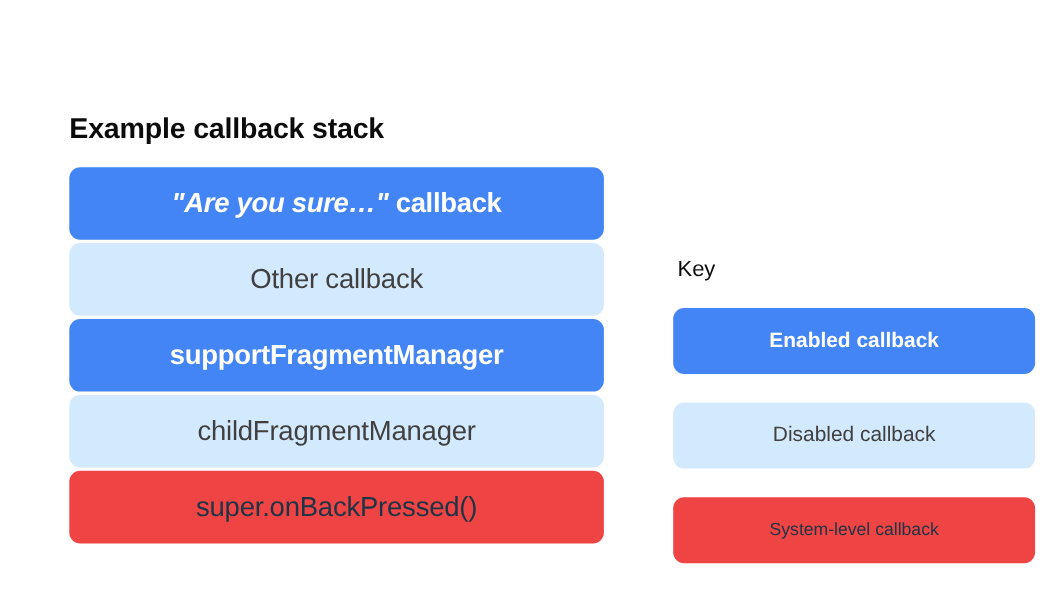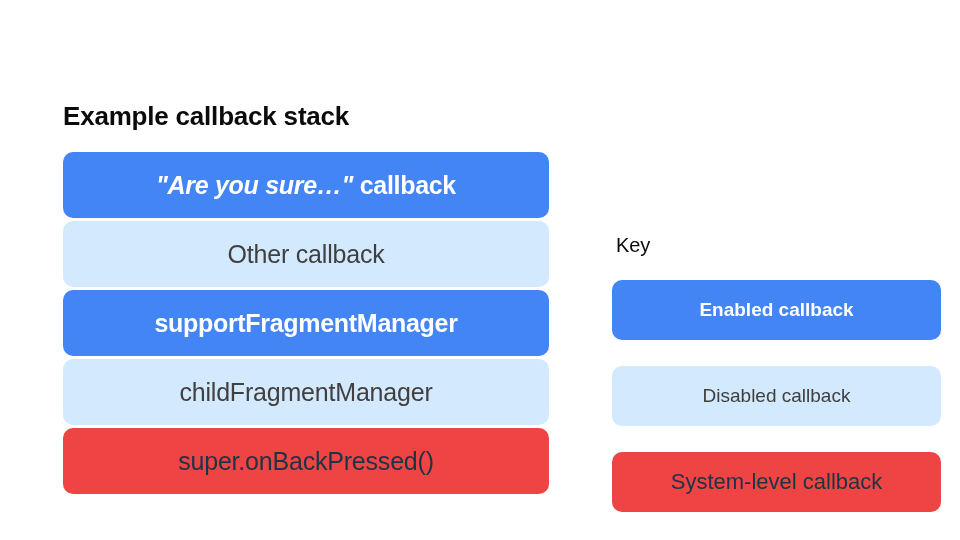--- a/index.html
+++ b/index.html
@@ -98,21 +98,21 @@
     align-items: center;
     justify-content: center;
     margin-bottom: 26px;
     box-sizing: border-box;
     text-align: center;
     white-space: nowrap;
   }
 
   .key-card.v-enabled  { font-size: 19px; font-weight: 700; letter-spacing: 0px; }
   .key-card.v-disabled { font-size: 19px; font-weight: 400; letter-spacing: 0px; }
-  .key-card.v-system   { font-size: 22px; font-weight: 400; letter-spacing: 0px; }
+  .key-card.v-system   { font-size: 16px; font-weight: 400; letter-spacing: 0px; }
 </style>
 </head>
 <body>
 
 <section id="stack-section">
 
   <h1 id="stack-title">Example callback stack</h1>
 
   <div class="stack-card v-enabled">
     <span><em class="quote-italic">"Are you sure…"</em><span> callback</span></span>

